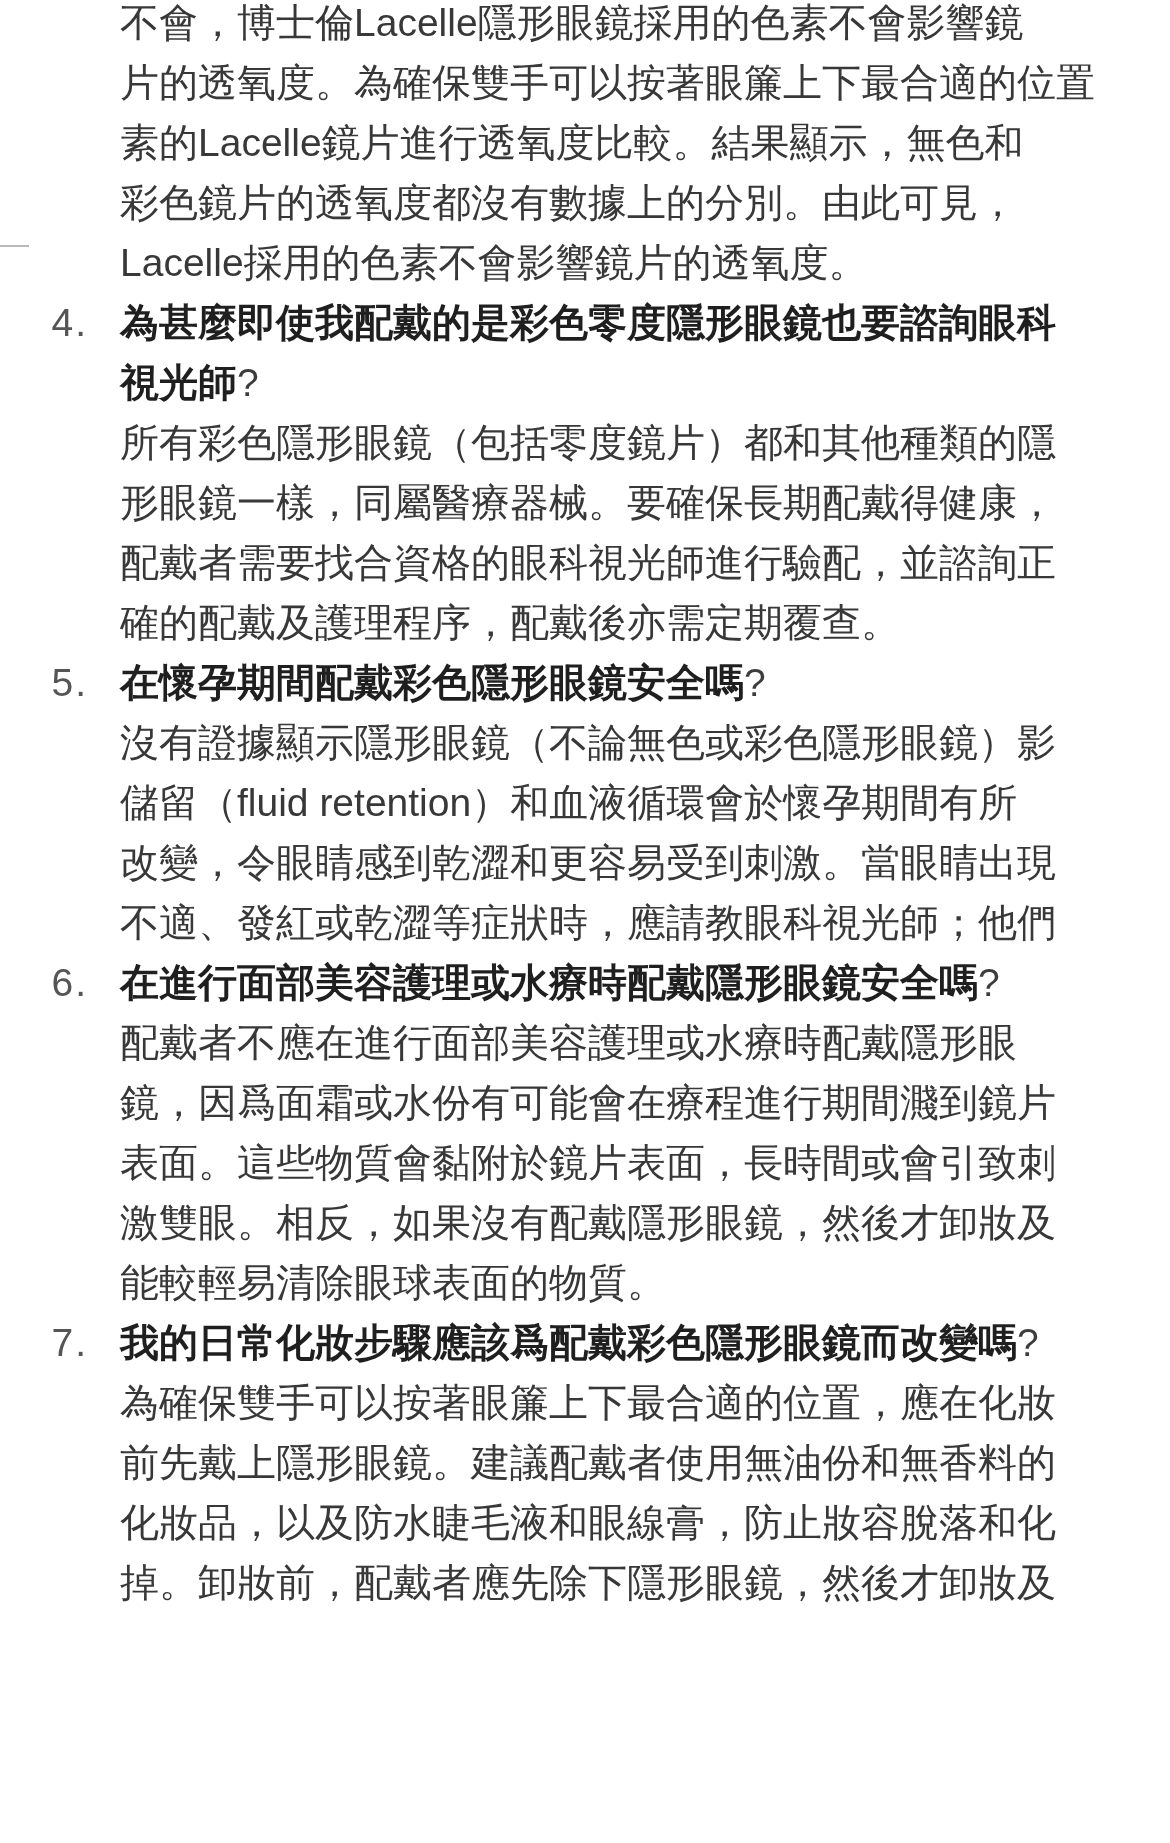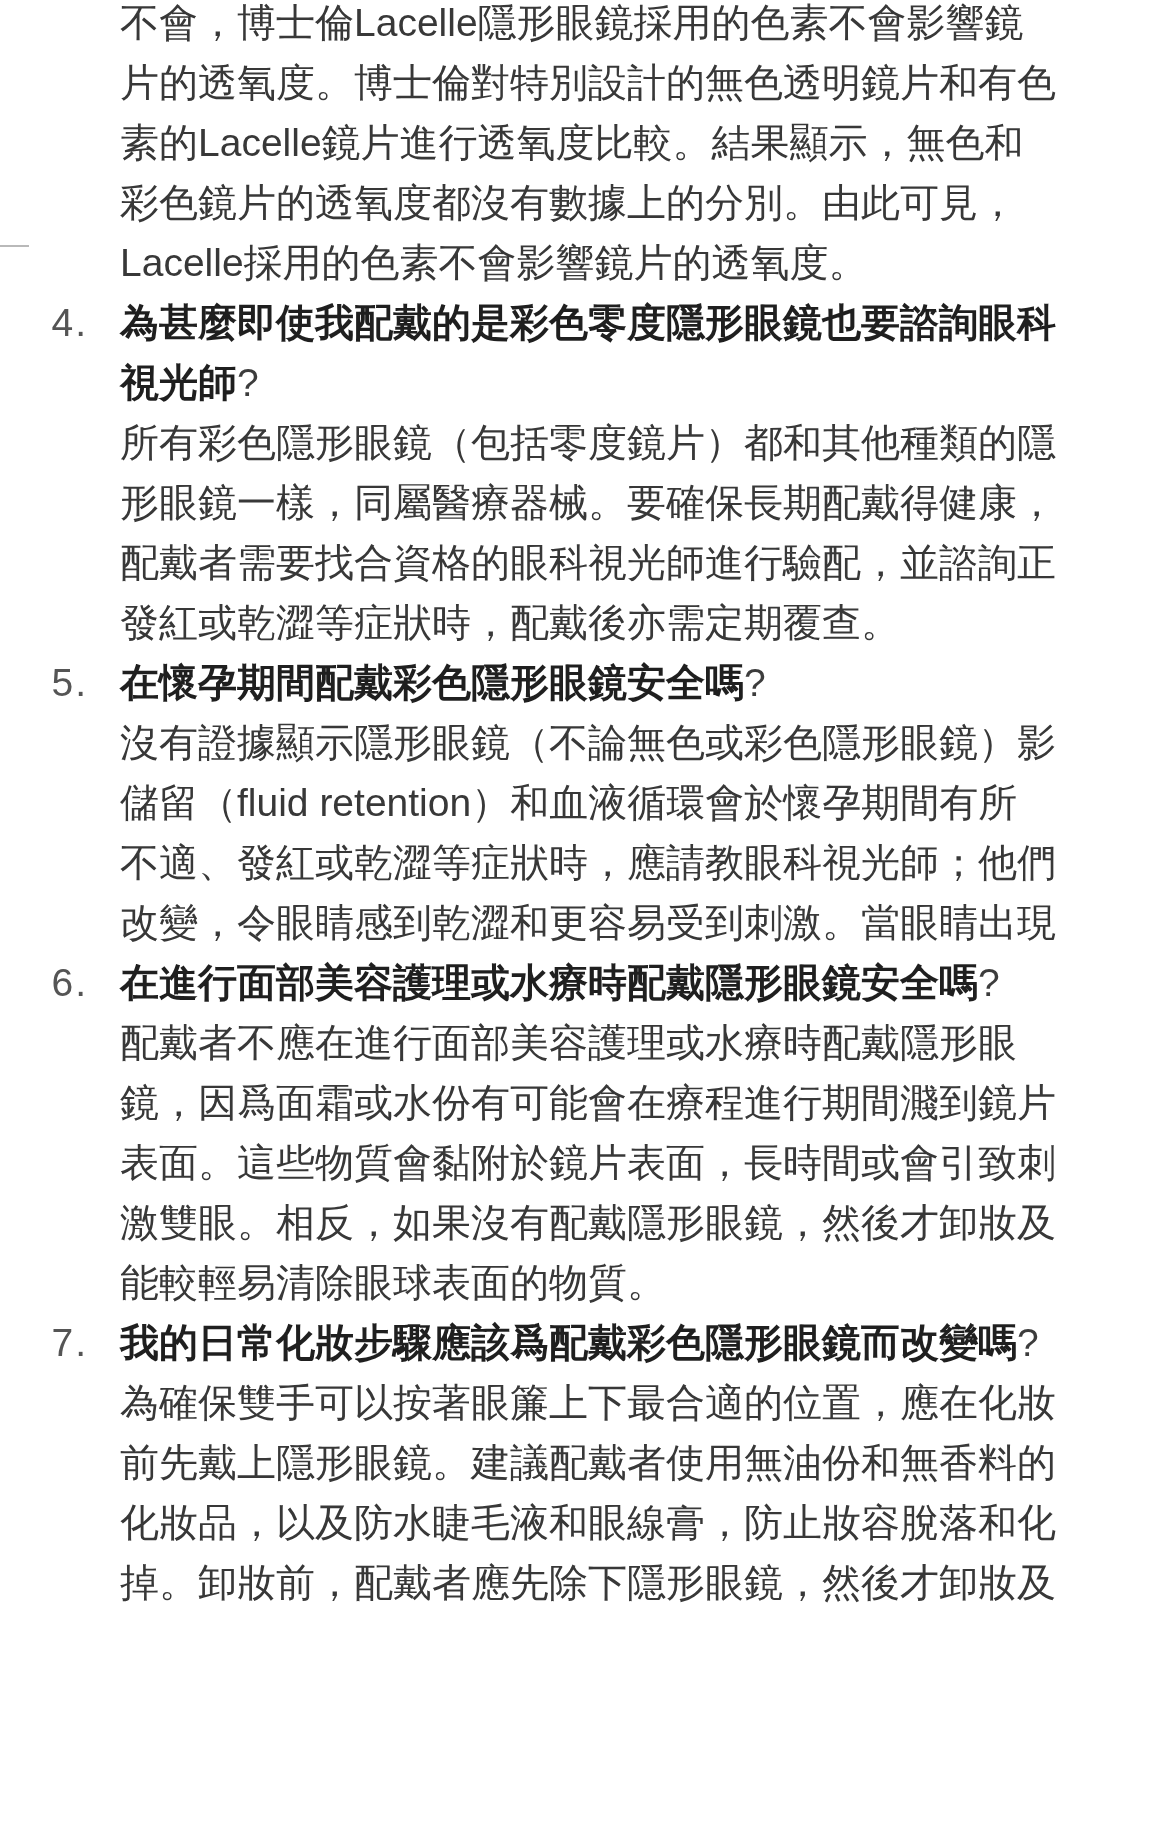--- a/index.html
+++ b/index.html
@@ -56,45 +56,45 @@
 </style>
 </head>
 <body>
 
 <div class="page">
   <div class="left-divider"></div>
   <main class="content">
     <div id="faq-list">
         <section class="block answer">
           <div class="line">不會，博士倫Lacelle隱形眼鏡採用的色素不會影響鏡</div>
-          <div class="line">片的透氧度。博士倫對特別設計的無色透明鏡片和有色</div>
+          <div class="line">片的透氧度。為確保雙手可以按著眼簾上下最合適的位置</div>
           <div class="line">素的Lacelle鏡片進行透氧度比較。結果顯示，無色和</div>
           <div class="line">彩色鏡片的透氧度都沒有數據上的分別。由此可見，</div>
           <div class="line">Lacelle採用的色素不會影響鏡片的透氧度。</div>
         </section>
         <section class="block question">
           <span class="marker">4.</span>
           <div class="line">為甚麼即使我配戴的是彩色零度隱形眼鏡也要諮詢眼科</div>
           <div class="line">視光師<span class="q-suffix">?</span></div>
         </section>
         <section class="block answer">
           <div class="line">所有彩色隱形眼鏡（包括零度鏡片）都和其他種類的隱</div>
           <div class="line">形眼鏡一樣，同屬醫療器械。要確保長期配戴得健康，</div>
           <div class="line">配戴者需要找合資格的眼科視光師進行驗配，並諮詢正</div>
-          <div class="line">發紅或乾澀等症狀時，配戴後亦需定期覆查。</div>
+          <div class="line">確的配戴及護理程序，配戴後亦需定期覆查。</div>
         </section>
         <section class="block question">
           <span class="marker">5.</span>
           <div class="line">在懷孕期間配戴彩色隱形眼鏡安全嗎<span class="q-suffix">?</span></div>
         </section>
         <section class="block answer">
           <div class="line">沒有證據顯示隱形眼鏡（不論無色或彩色隱形眼鏡）影</div>
           <div class="line">儲留（fluid retention）和血液循環會於懷孕期間有所</div>
+          <div class="line">改變，令眼睛感到乾澀和更容易受到刺激。當眼睛出現</div>
           <div class="line">不適、發紅或乾澀等症狀時，應請教眼科視光師；他們</div>
-          <div class="line">改變，令眼睛感到乾澀和更容易受到刺激。當眼睛出現</div>
         </section>
         <section class="block question">
           <span class="marker">6.</span>
           <div class="line">在進行面部美容護理或水療時配戴隱形眼鏡安全嗎<span class="q-suffix">?</span></div>
         </section>
         <section class="block answer">
           <div class="line">配戴者不應在進行面部美容護理或水療時配戴隱形眼</div>
           <div class="line">鏡，因爲面霜或水份有可能會在療程進行期間濺到鏡片</div>
           <div class="line">表面。這些物質會黏附於鏡片表面，長時間或會引致刺</div>
           <div class="line">激雙眼。相反，如果沒有配戴隱形眼鏡，然後才卸妝及</div>

